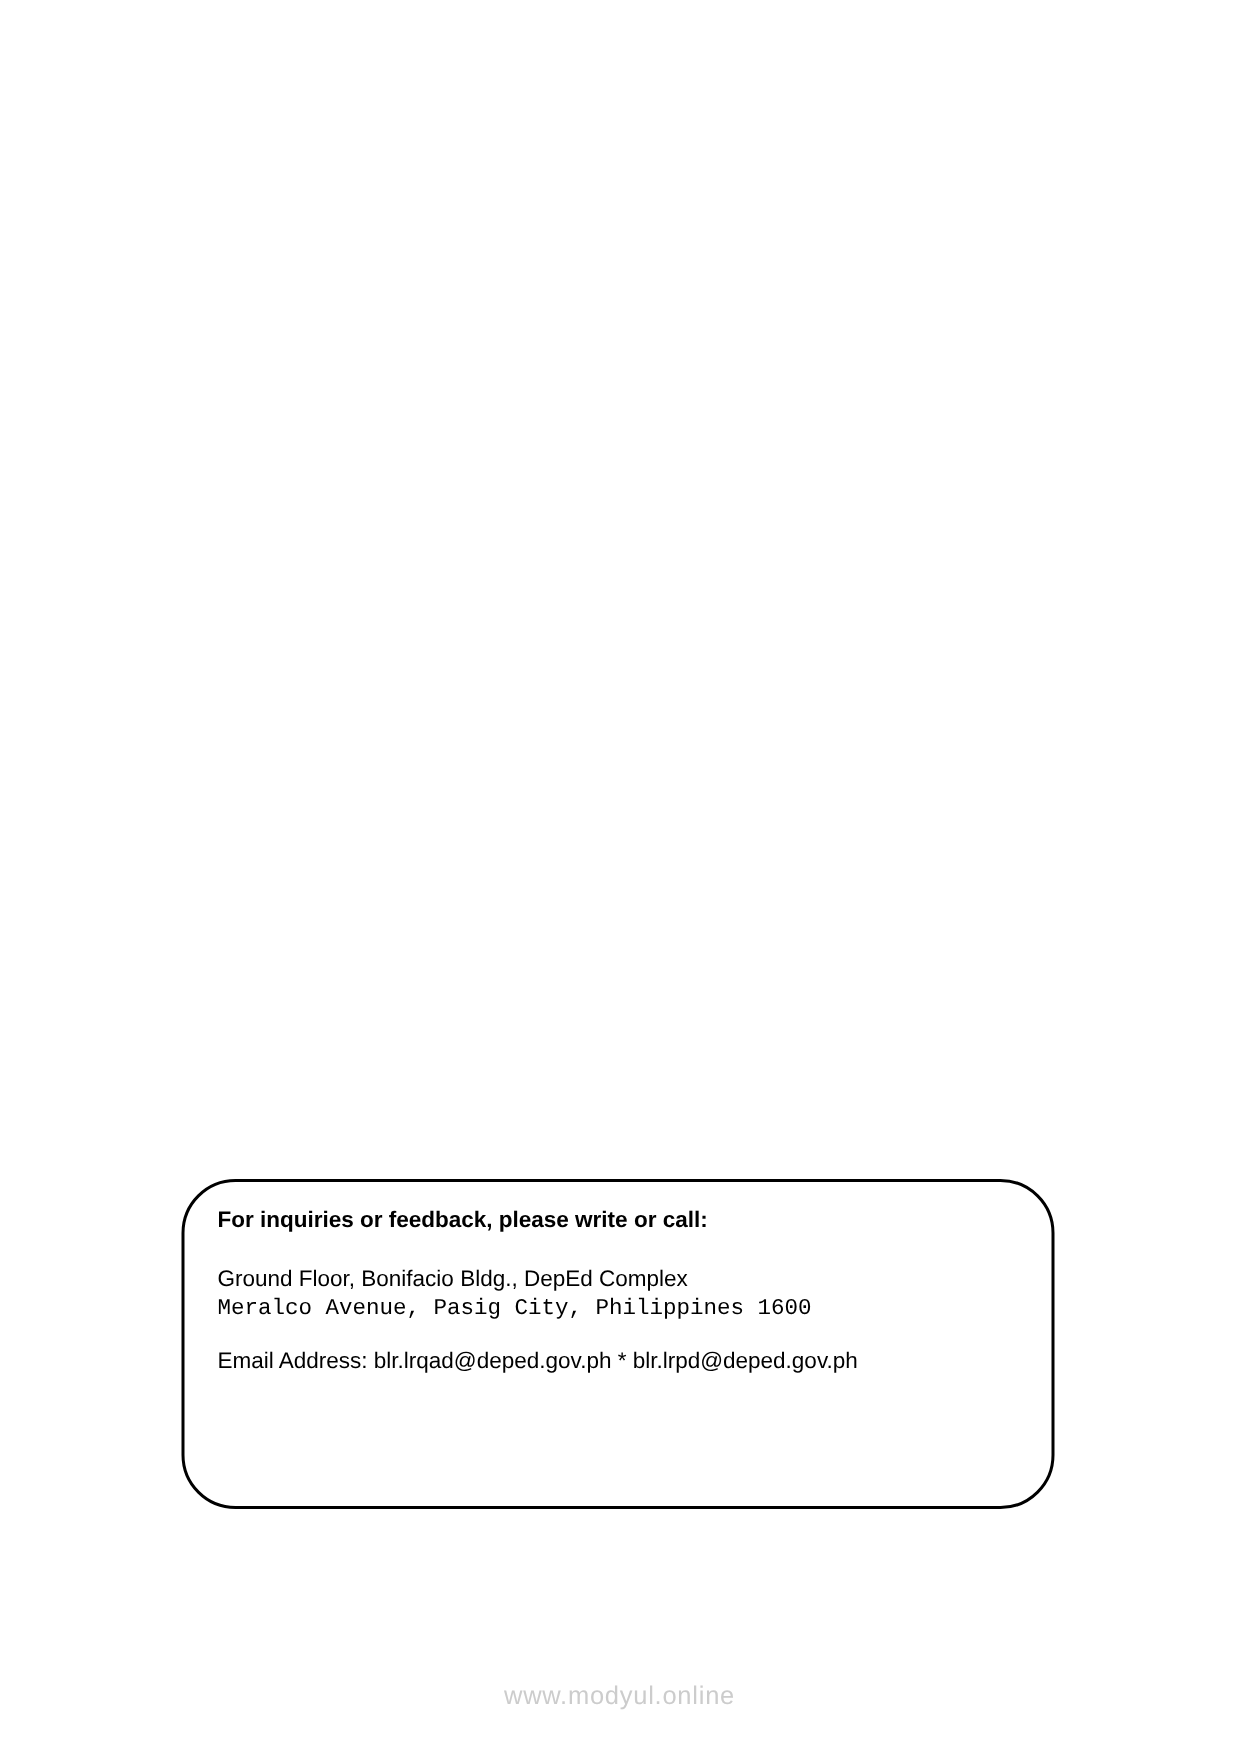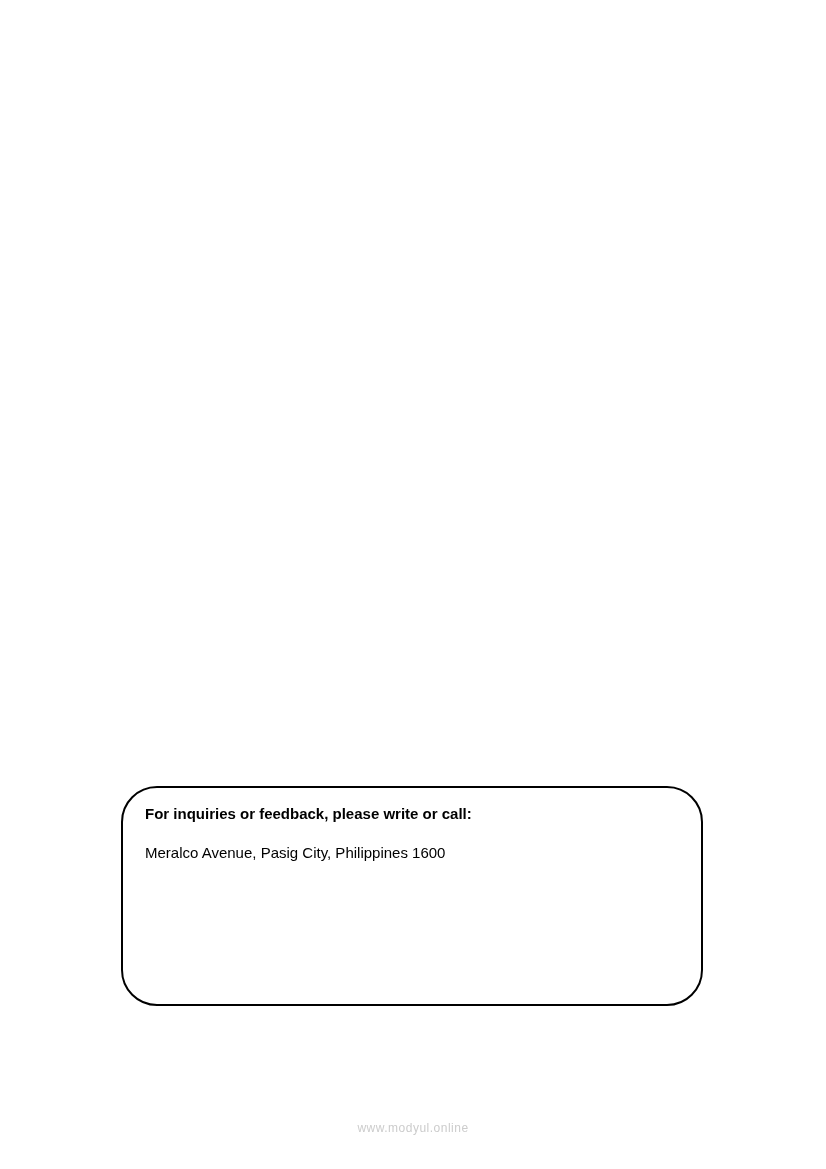--- a/index.html
+++ b/index.html
@@ -36,40 +36,43 @@
   }
   .contact-heading {
     font-weight: bold;
     margin-bottom: 19px !important;
   }
   .contact-department {
     margin-bottom: 14px !important;
   }
   .contact-address {
     margin-bottom: 15px !important;
+    font-family: Liberation Mono, monospace;
   }
   .contact-telefax {
     margin-bottom: 15px !important;
   }
   .watermark {
     position: absolute;
     left: 0;
     top: 1121px;
     width: 100%;
     text-align: center;
-    font-size: 12px;
+    font-size: 17px;
     color: #cccccc;
     letter-spacing: 0.5px;
   }
 </style>
 </head>
 <body>
 
 <div class="page">
 
   <div class="contact-box">
     <p class="contact-heading">For inquiries or feedback, please write or call:</p>
+    <p class="contact-address-line1">Ground Floor, Bonifacio Bldg., DepEd Complex</p>
     <p class="contact-address">Meralco Avenue, Pasig City, Philippines 1600</p>
+    <p class="contact-email">Email Address: blr.lrqad@deped.gov.ph * blr.lrpd@deped.gov.ph</p>
   </div>
 
   <div class="watermark">www.modyul.online</div>
 
 </div>
 
 </body></html>

